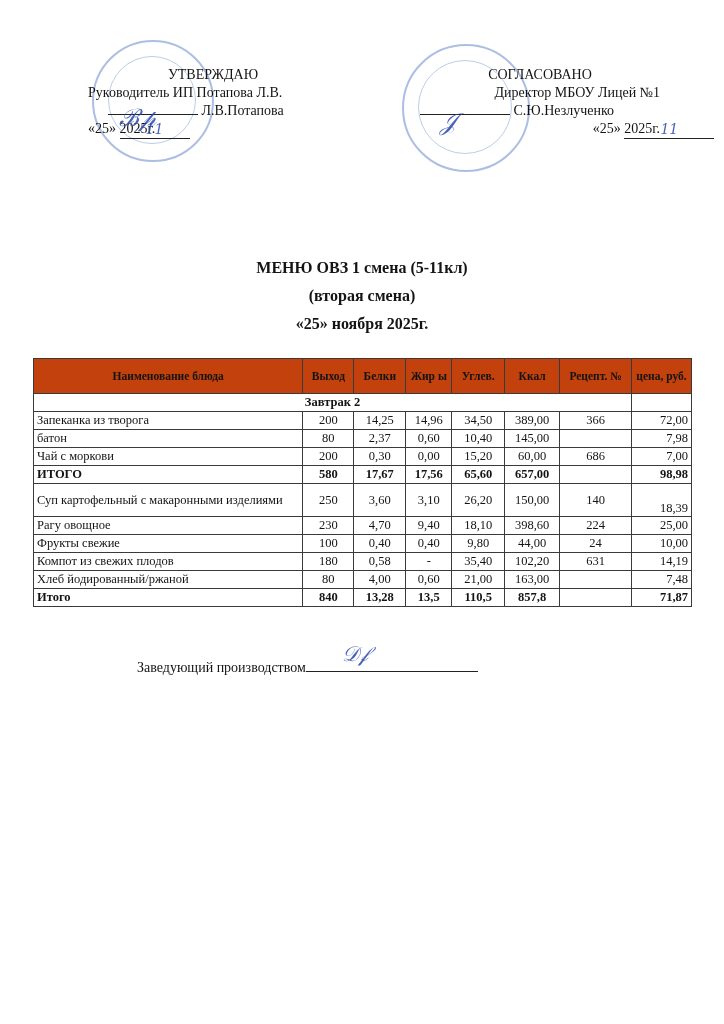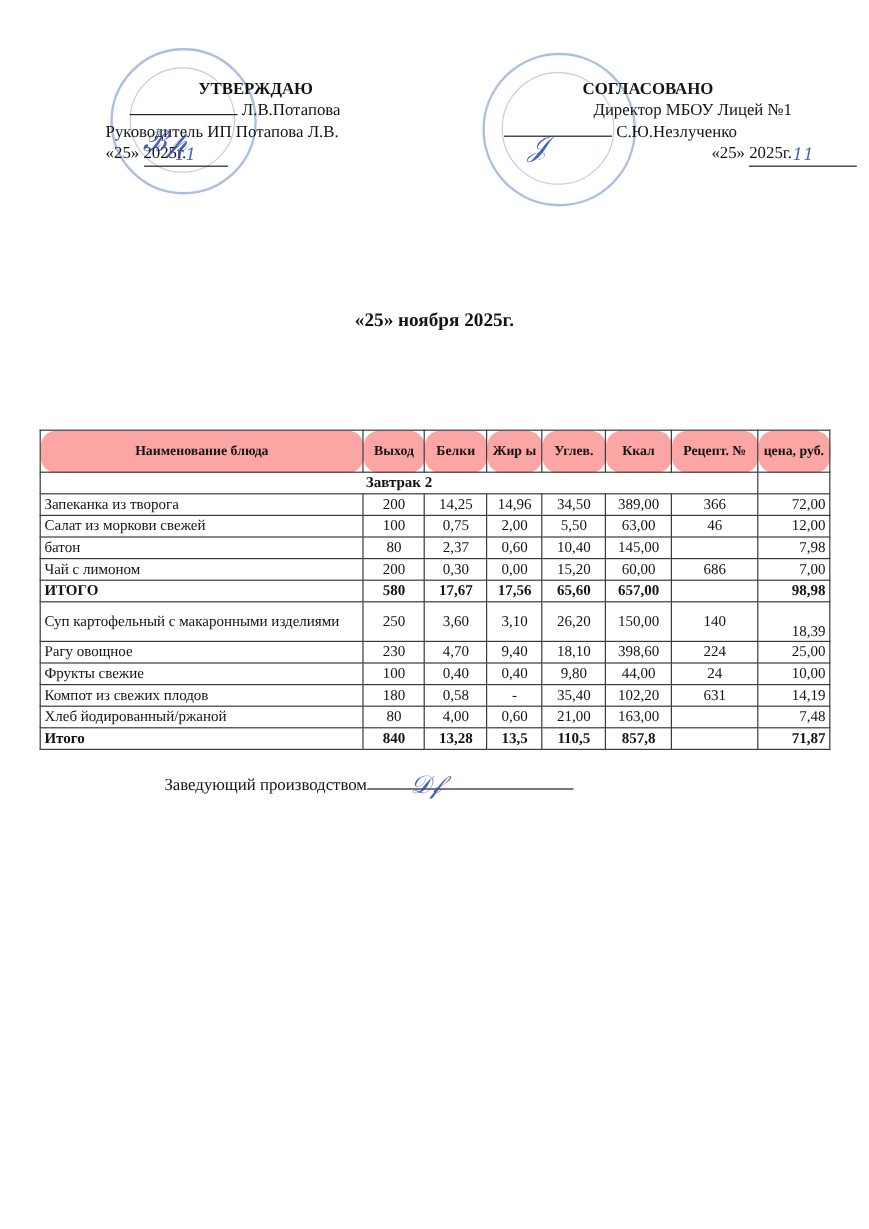--- a/index.html
+++ b/index.html
@@ -1,56 +1,56 @@
 <!DOCTYPE html>
 <html><head>
 <meta charset="utf-8">
 <style>
   html, body { margin: 0; padding: 0; background: #ffffff; }
   body { width: 724px; height: 1024px; position: relative; overflow: hidden;
          font-family: "Liberation Serif", "DejaVu Serif", serif; color: #141414; }
   .approval { position: absolute; top: 66px; font-size: 14px; line-height: 18px; }
-  .approval .head { font-weight: bold; text-align: center; }
+  .approval .head { font-weight: normal; text-align: center; }
   #approve-left { left: 88px; width: 250px; }
   #approve-right { left: 420px; width: 240px; }
   .stamp { position: absolute; border: 2px solid rgba(70,110,190,0.45); border-radius: 50%; }
   .stamp-inner { position: absolute; border: 1px solid rgba(70,110,190,0.35); border-radius: 50%; }
   .sig { position: absolute; color: rgba(40,70,170,0.85); font-family: "DejaVu Serif", serif; font-style: italic; }
   .title-block { position: absolute; top: 254px; left: 0; width: 724px; text-align: center; font-weight: bold; font-size: 16px; }
   .title-block div { height: 28px; line-height: 28px; }
   table.menu { position: absolute; top: 358px; left: 33px; width: 659px; border-collapse: collapse; font-size: 12.5px; }
   table.menu td, table.menu th { border: 1px solid #3a3a3a; padding: 0 3px; height: 17px; line-height: 15px; }
-  table.menu th { background: #fca5a5; font-weight: bold; font-size: 11.5px; height: 34px; text-align: center; border-radius: 13px; }
+  table.menu th { background: #c2410c; font-weight: bold; font-size: 11.5px; height: 34px; text-align: center; }
   table.menu td.num { text-align: center; }
   table.menu td.price { text-align: right; }
   table.menu td.name { text-align: left; }
   table.menu tr.section td.sec { text-align: center; font-weight: bold; }
   table.menu tr.total td { font-weight: bold; }
   table.menu tr.tall td { height: 32px; }
   table.menu tr.tall td.price { vertical-align: bottom; }
-  .footer { position: absolute; top: 643px; left: 137px; font-size: 14px; }
+  .footer { position: absolute; top: 657px; left: 137px; font-size: 14px; }
   .footer .line { display: inline-block; width: 172px; border-bottom: 1px solid #222; height: 14px; vertical-align: baseline; }
 </style>
 </head>
 <body>
 
 <div class="stamp" style="left:92px; top:40px; width:118px; height:118px;">
   <div class="stamp-inner" style="left:14px; top:14px; width:86px; height:86px;"></div>
 </div>
 <div class="stamp" style="left:402px; top:44px; width:124px; height:124px;">
   <div class="stamp-inner" style="left:14px; top:14px; width:92px; height:92px;"></div>
 </div>
 
 <div class="approval" id="approve-left">
   <div class="head">УТВЕРЖДАЮ</div>
+  <div>Руководитель ИП Потапова Л.В.</div>
   <div style="padding-left:20px;">
     <span style="display:inline-block;width:90px;border-bottom:1px solid #222;"></span>
     <span>Л.В.Потапова</span>
   </div>
-  <div>Руководитель ИП Потапова Л.В.</div>
   <div>
     <span>«25»</span>
     <span style="display:inline-block;width:70px;border-bottom:1px solid #222;text-align:center;" class="sig">11</span>
     <span>2025г.</span>
   </div>
 </div>
 <div class="sig" style="left:119px; top:100px; font-size:24px;">ℬ𝓅</div>
 
 <div class="approval" id="approve-right">
   <div class="head">СОГЛАСОВАНО</div>
@@ -61,20 +61,22 @@
   </div>
   <div style="text-align:right;">
     <span>«25»</span>
     <span style="display:inline-block;width:90px;border-bottom:1px solid #222;text-align:center;" class="sig">11</span>
     <span>2025г.</span>
   </div>
 </div>
 <div class="sig" style="left:440px; top:108px; font-size:24px;">𝒥</div>
 
 <div class="title-block">
+  <div>МЕНЮ ОВЗ 1 смена (5-11кл)</div>
+  <div>(вторая смена)</div>
   <div>«25» ноября 2025г.</div>
 </div>
 
 <table class="menu">
   <colgroup>
     <col style="width:270px">
       <col style="width:51px">
       <col style="width:52px">
       <col style="width:46px">
     <col style="width:53px">
@@ -103,41 +105,31 @@
         <td class="name">Запеканка из творога</td>
         <td class="num">200</td>
         <td class="num">14,25</td>
         <td class="num">14,96</td>
         <td class="num">34,50</td>
         <td class="num">389,00</td>
         <td class="num">366</td>
         <td class="price">72,00</td>
       </tr>
       <tr>
-        <td class="name">Салат из моркови свежей</td>
-        <td class="num">100</td>
-        <td class="num">0,75</td>
-        <td class="num">2,00</td>
-        <td class="num">5,50</td>
-        <td class="num">63,00</td>
-        <td class="num">46</td>
-        <td class="price">12,00</td>
-      </tr>
-      <tr>
         <td class="name">батон</td>
         <td class="num">80</td>
         <td class="num">2,37</td>
         <td class="num">0,60</td>
         <td class="num">10,40</td>
         <td class="num">145,00</td>
         <td class="num"></td>
         <td class="price">7,98</td>
       </tr>
       <tr>
-        <td class="name">Чай с лимоном</td>
+        <td class="name">Чай с моркови</td>
         <td class="num">200</td>
         <td class="num">0,30</td>
         <td class="num">0,00</td>
         <td class="num">15,20</td>
         <td class="num">60,00</td>
         <td class="num">686</td>
         <td class="price">7,00</td>
       </tr>
       <tr class="total">
         <td class="name">ИТОГО</td>

